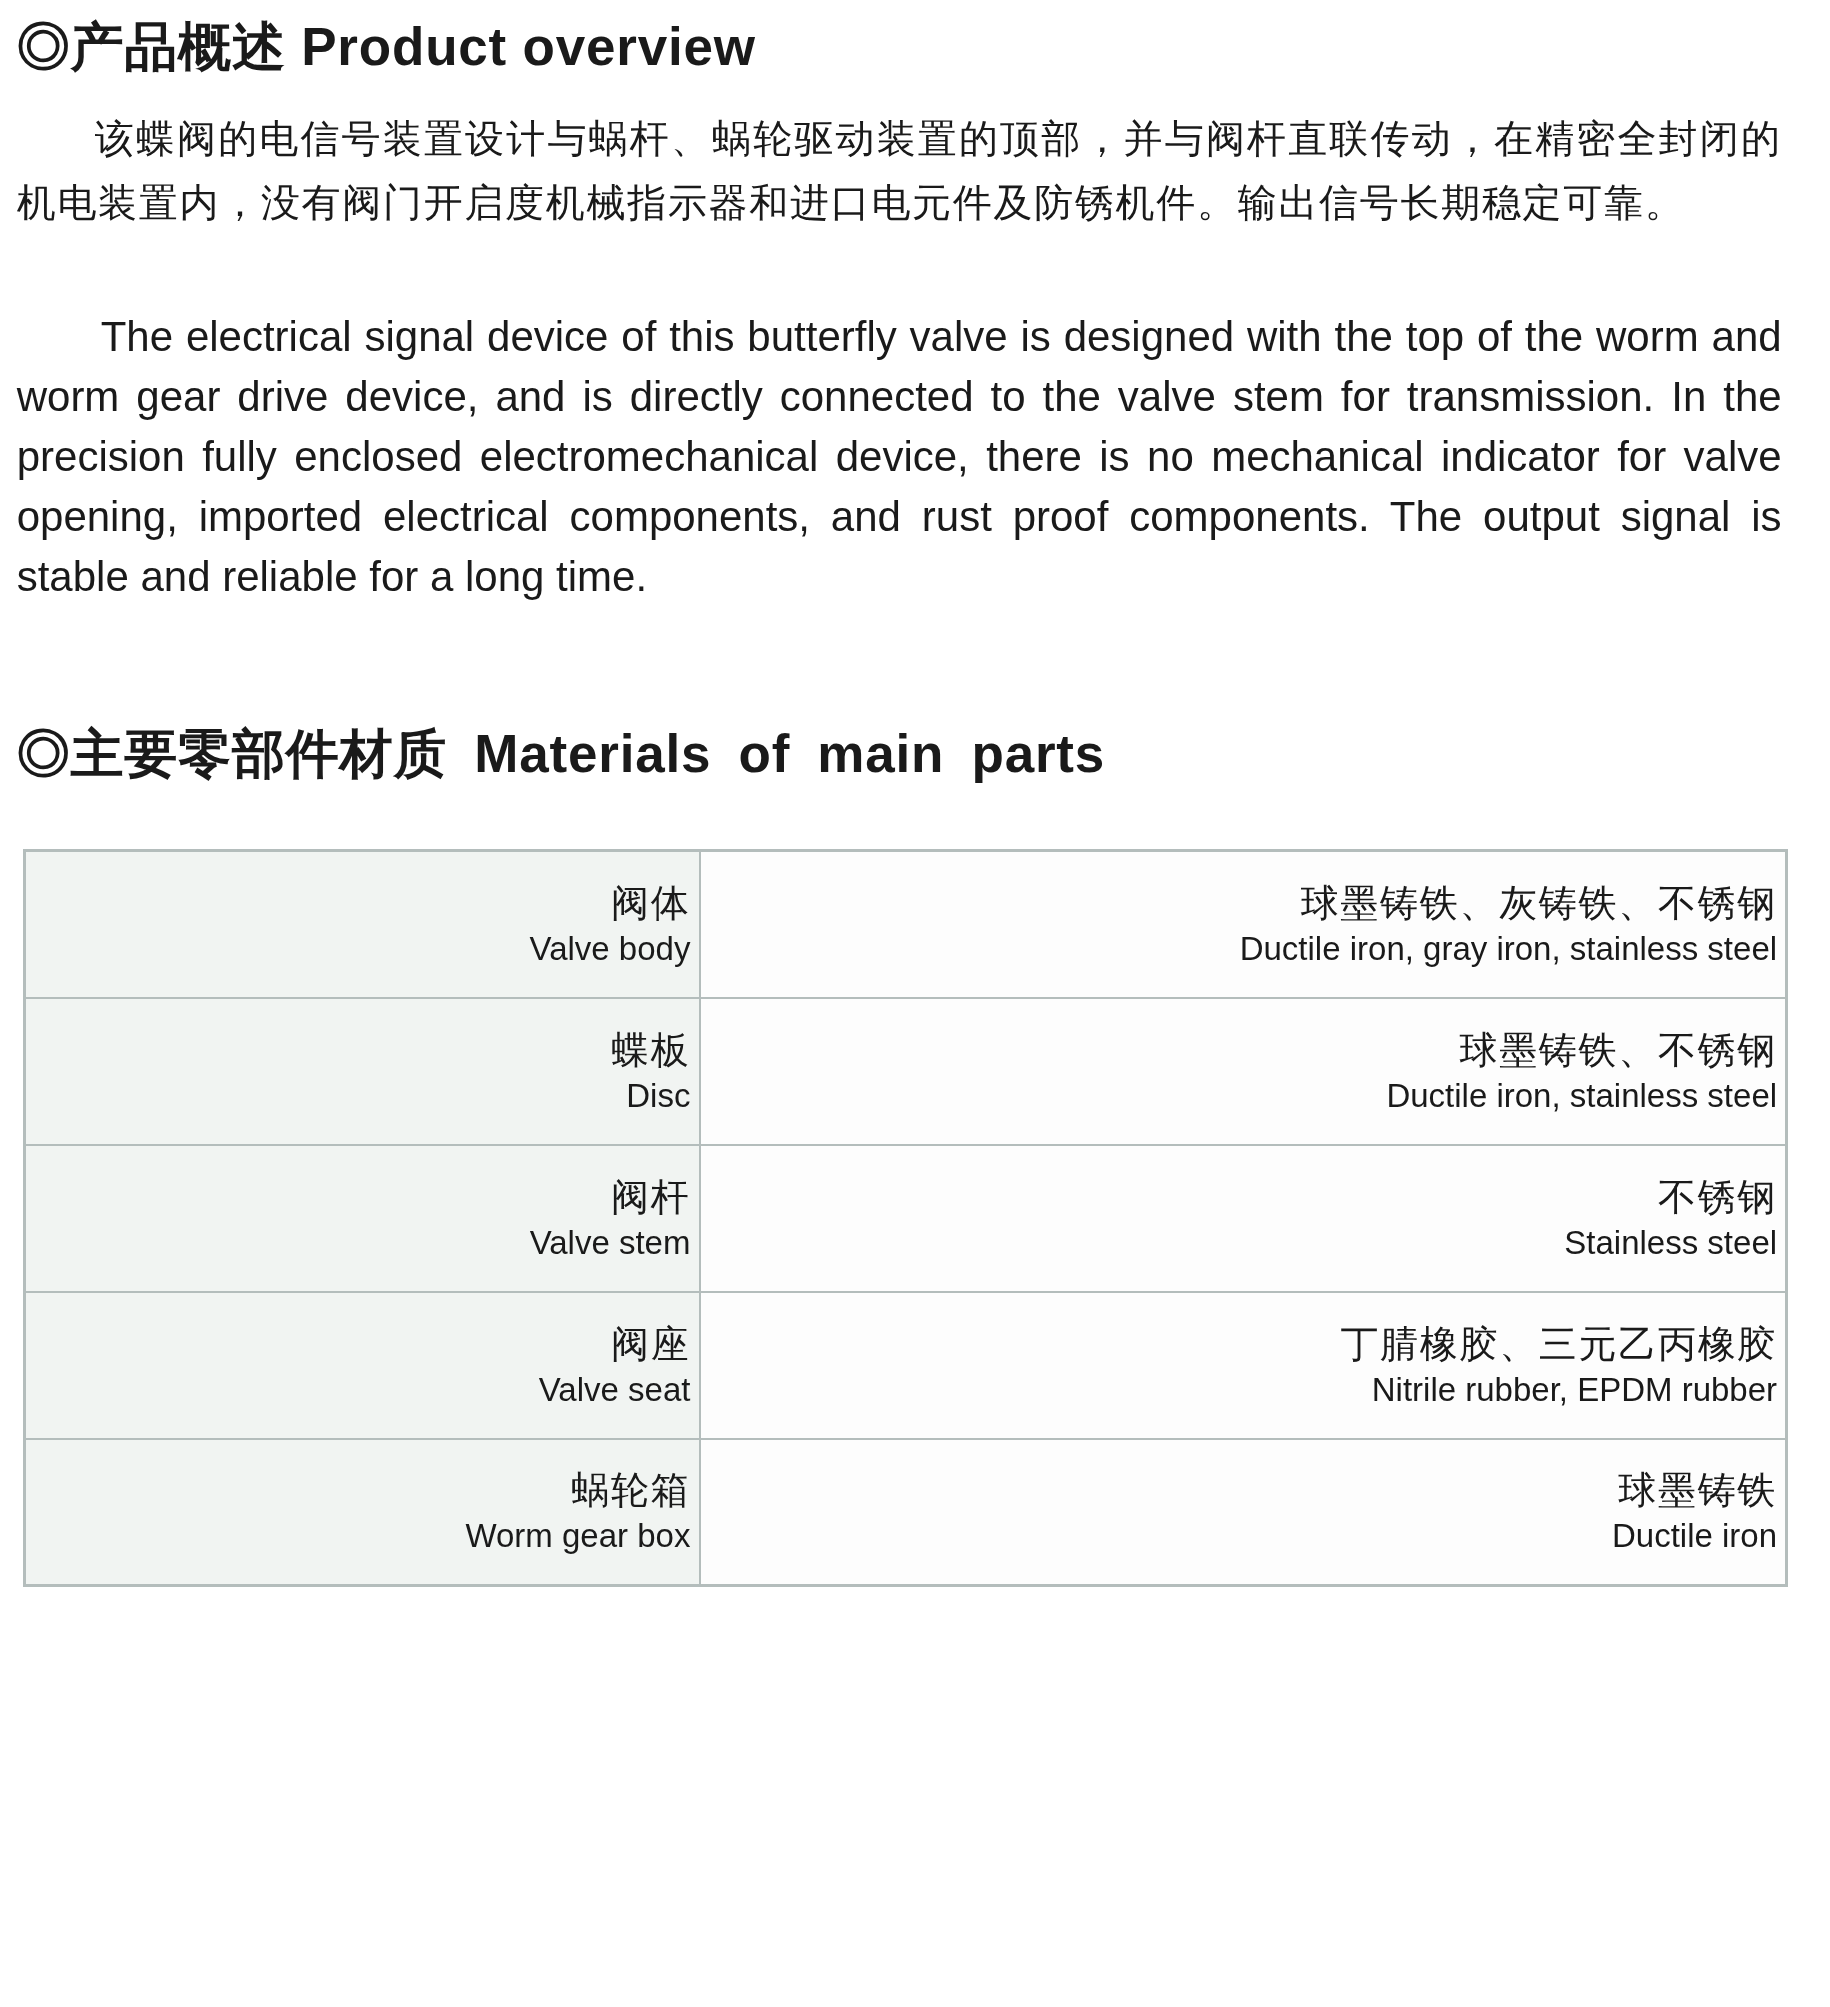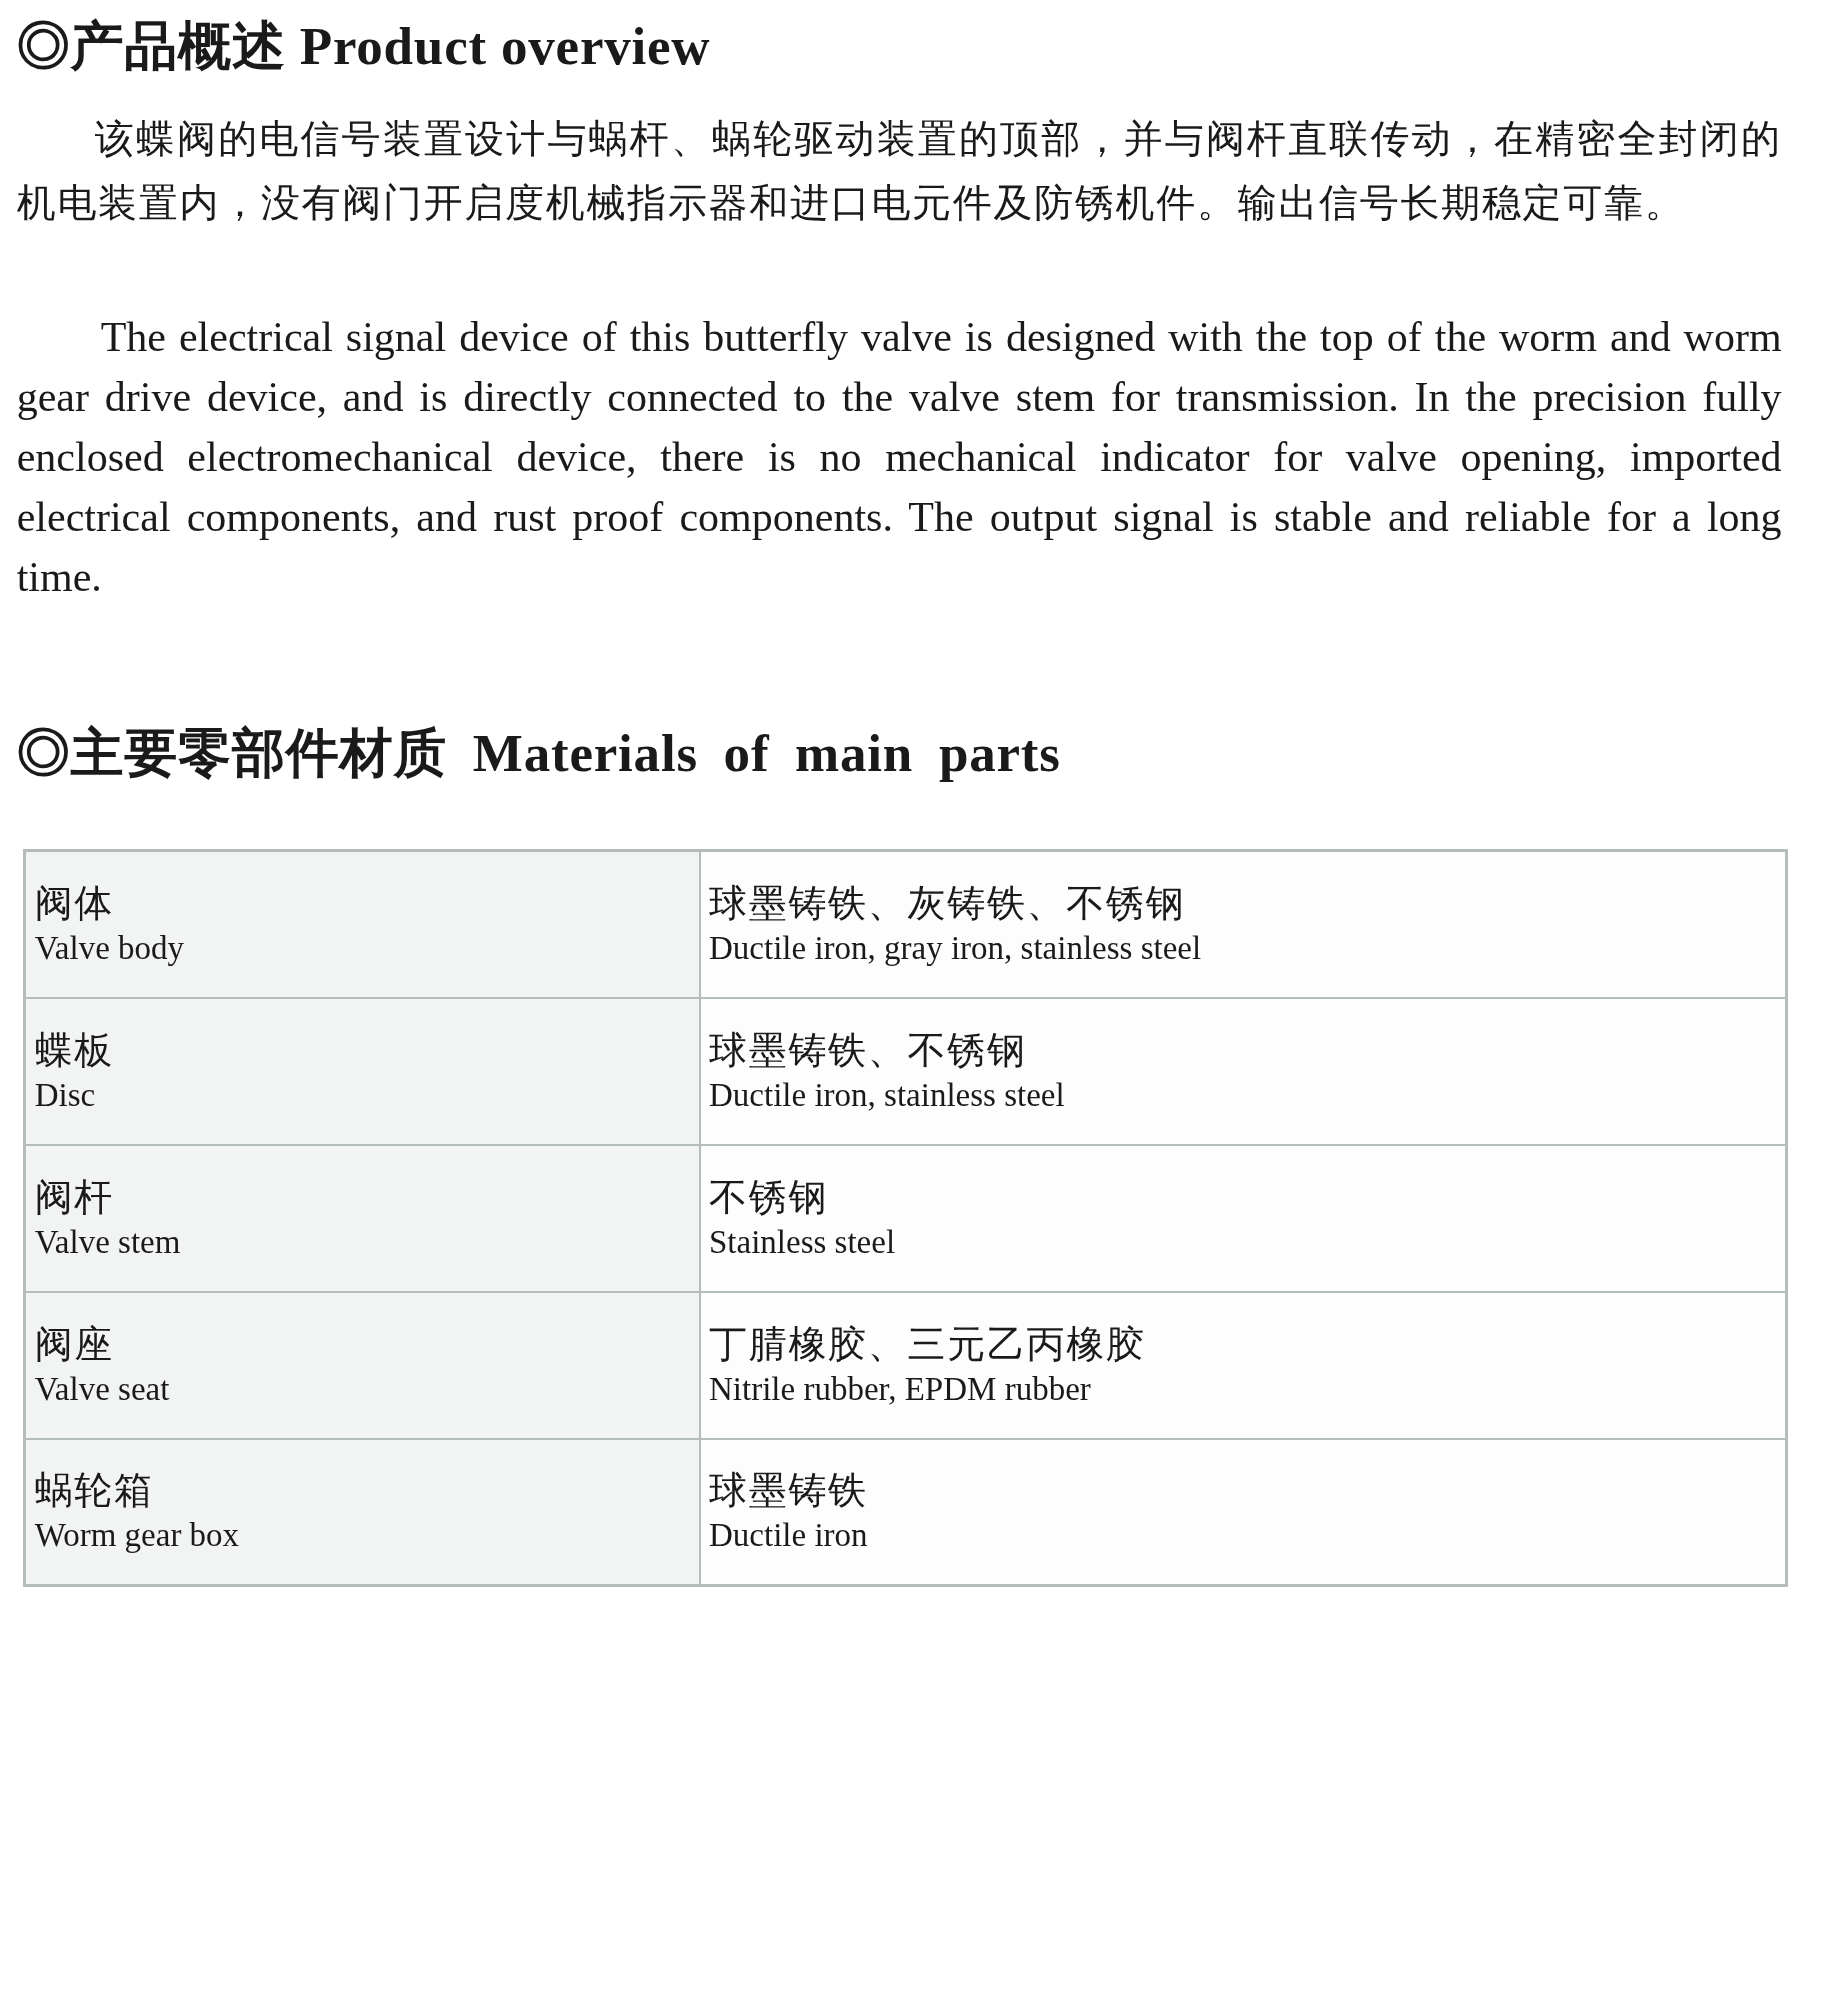--- a/index.html
+++ b/index.html
@@ -8,21 +8,21 @@
     background: #ffffff;
   }
   .page {
     position: relative;
     width: 1800px;
     min-height: 2008px;
     box-sizing: border-box;
     padding: 15px 18.4px 33px 16.7px;
     background: var(--page-bg, #ffffff);
     color: var(--text-color, #1a1a1a);
-    font-family: Liberation Serif, serif;
+    font-family: Liberation Sans, sans-serif;
   }
   .section-heading {
     font-size: 53px;
     font-weight: bold;
     letter-spacing: 0.8px;
     line-height: 1.2;
     margin: 0 0 28px 0;
     color: var(--text-color, #1a1a1a);
   }
   .para-zh {
@@ -49,21 +49,21 @@
   table.materials {
     width: 1765px;
     margin-left: 6.7px;
     border-collapse: collapse;
     table-layout: fixed;
     border: 3.3px solid var(--border-color, #b4bdbc);
   }
   table.materials td {
     border: 2.5px solid var(--border-color, #b4bdbc);
     height: 147px;
-    text-align: left;
+    text-align: right;
     vertical-align: middle;
     padding: 5px 8.3px;
     box-sizing: border-box;
   }
   td.part-cell {
     width: 38.3%;
     background: var(--part-col-bg, #f1f4f2);
   }
   td.material-cell {
     background: var(--material-col-bg, #fdfdfd);

